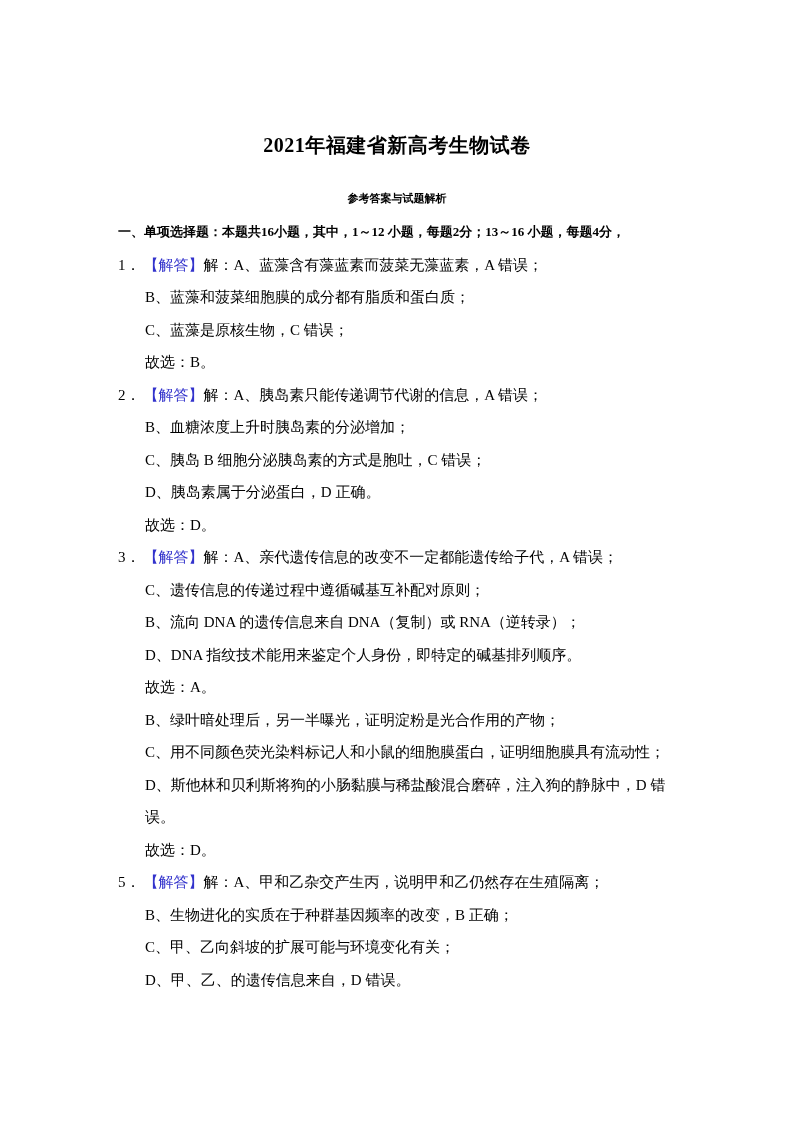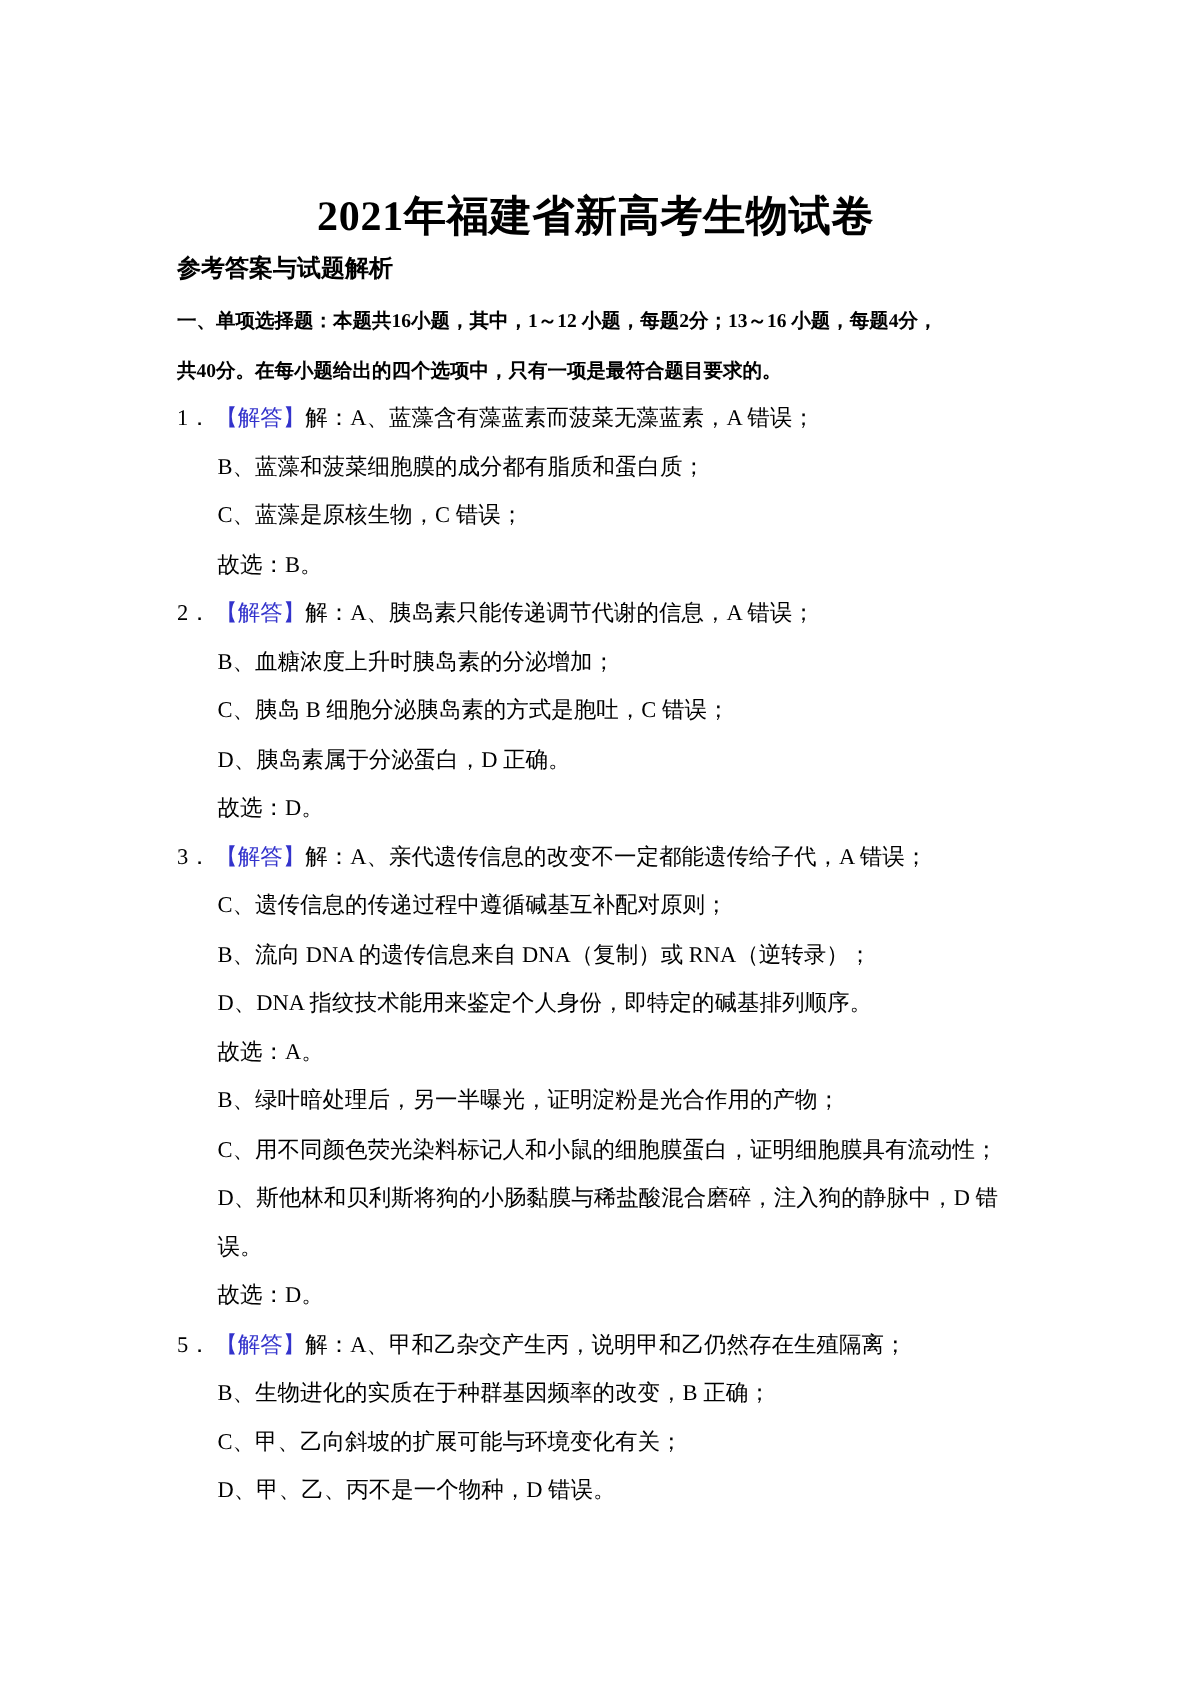--- a/index.html
+++ b/index.html
@@ -11,30 +11,31 @@
     font-family: "Liberation Serif", "DejaVu Serif", serif;
     color: #000000;
   }
   .page {
     width: 793px;
     height: 1122px;
     padding: 133px 117px 0 118px;
   }
   .doc-title {
     text-align: center;
-    font-size: 28px;
+    font-size: 20px;
     font-weight: bold;
     line-height: 24px;
     letter-spacing: 0.5px;
   }
   .doc-subtitle {
-    font-size: 16px;
+    text-align: center;
+    font-size: 11px;
     font-weight: bold;
     line-height: 20px;
-    margin-top: 13px;
+    margin-top: 31px;
   }
   .section-header {
     font-size: 13px;
     font-weight: bold;
     line-height: 32.5px;
     margin-top: 8px;
   }
   .question { font-size: 15px; }
   .q-first { line-height: 32.5px; }
   .q-line  { line-height: 32.5px; padding-left: 27px; }
@@ -42,21 +43,20 @@
   .q-tag   { color: var(--accent, #3333cc); }
 </style>
 </head>
 <body>
 
 <div class="page">
   <div class="doc-title">2021年福建省新高考生物试卷</div>
   <div class="doc-subtitle">参考答案与试题解析</div>
   <div class="section-header">
     <div>一、单项选择题：本题共16小题，其中，1～12 小题，每题2分；13～16 小题，每题4分，</div>
-    <div>共40分。在每小题给出的四个选项中，只有一项是最符合题目要求的。</div>
   </div>
   <div id="questions">
   <div class="question">
     <div class="q-first"><span class="q-num">1．</span><span class="q-tag">【解答】</span><span class="q-text">解：A、蓝藻含有藻蓝素而菠菜无藻蓝素，A 错误；</span></div>
   <div class="q-line">B、蓝藻和菠菜细胞膜的成分都有脂质和蛋白质；</div>
         <div class="q-line">C、蓝藻是原核生物，C 错误；</div>
         <div class="q-line">故选：B。</div>
       </div>
 
   <div class="question">
@@ -79,16 +79,16 @@
   <div class="q-line">B、绿叶暗处理后，另一半曝光，证明淀粉是光合作用的产物；</div>
         <div class="q-line">C、用不同颜色荧光染料标记人和小鼠的细胞膜蛋白，证明细胞膜具有流动性；</div>
         <div class="q-line">D、斯他林和贝利斯将狗的小肠黏膜与稀盐酸混合磨碎，注入狗的静脉中，D 错误。</div>
         <div class="q-line">故选：D。</div>
       </div>
 
   <div class="question">
     <div class="q-first"><span class="q-num">5．</span><span class="q-tag">【解答】</span><span class="q-text">解：A、甲和乙杂交产生丙，说明甲和乙仍然存在生殖隔离；</span></div>
   <div class="q-line">B、生物进化的实质在于种群基因频率的改变，B 正确；</div>
         <div class="q-line">C、甲、乙向斜坡的扩展可能与环境变化有关；</div>
-        <div class="q-line">D、甲、乙、丙不是一个物种，D 错误。</div>
+        <div class="q-line">D、甲、乙、的遗传信息来自，D 错误。</div>
       </div>
 </div>
 </div>
 
 </body></html>

